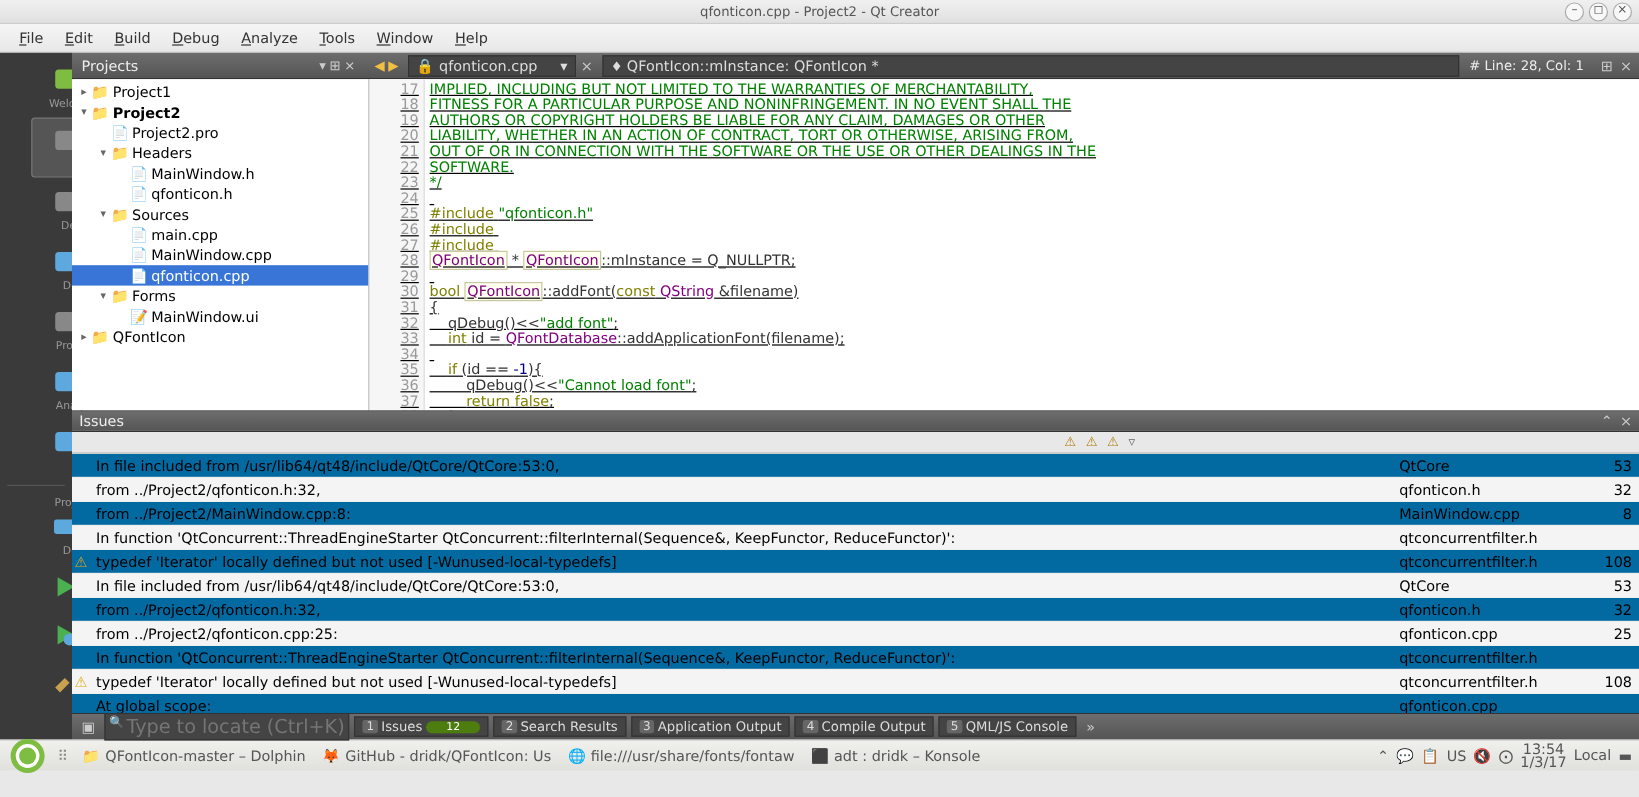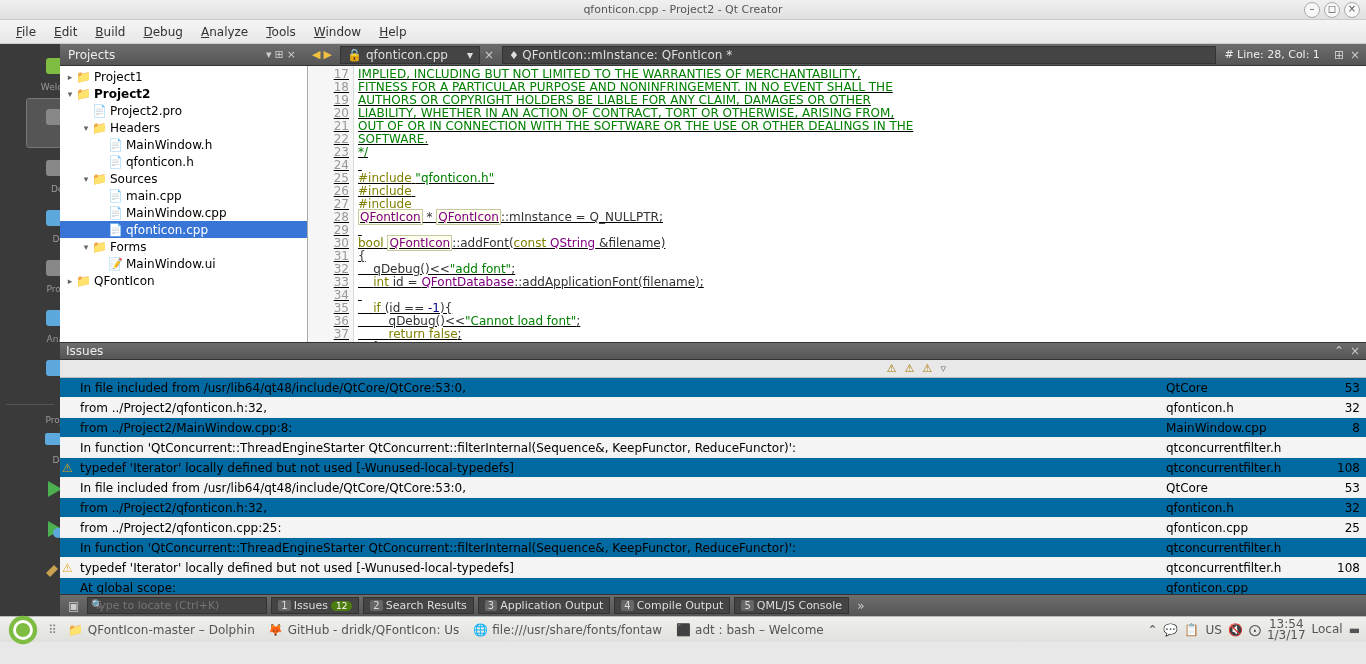--- a/index.html
+++ b/index.html
@@ -54,22 +54,22 @@
 .issues { flex:0 0 216px; background:#0369a1; overflow:auto; }
 .irow { display:flex; height:20px; align-items:center; border-bottom:1px solid #eee; font-size:11px; }
 .irow.alt { background:#f4f4f4; }
 .irow .msg { flex:1; padding-left:20px; position:relative; white-space:nowrap; overflow:hidden; }
 .irow .file { width:160px; }
 .irow .ln { width:40px; text-align:right; padding-right:6px; }
 .irow .warn::before { content:"⚠"; position:absolute; left:2px; color:#e6a817; }
 .bottombar { height:22px; background:linear-gradient(#6d6d6d,#555); display:flex; align-items:center; gap:4px; padding:0 4px; border-top:1px solid #333; }
 .bottombar .tab { background:#444; border:1px solid #333; color:#ddd; padding:1px 6px; font-size:11px; display:flex; align-items:center; gap:3px; }
 .bottombar .tab .num { background:#666; padding:0 3px; border-radius:2px; font-size:10px; }
-.bottombar .tab .badge { background:#4d7c0f; color:#fff; border-radius:7px; padding:0 5px; font-size:9px; }
-.bottombar input { background:#444; border:1px solid #333; color:#aaa; padding:1px 4px 1px 6px; font-size:11px; width:180px; }
+.bottombar .tab .badge { background:#4d7c0f; color:#fff; border-radius:7px; padding:0 17px; font-size:9px; }
+.bottombar input { background:#444; border:1px solid #333; color:#aaa; padding:1px 4px 1px 17px; font-size:16px; width:204px; }
 .locwrap { position:relative; }
 .locwrap::before { content:"🔍"; position:absolute; left:4px; top:2px; font-size:10px; color:#999; }
 .taskbar { height:26px; background:linear-gradient(#f0f0ec,#e0e0dc); border-top:1px solid #bbb; display:flex; align-items:center; gap:8px; padding:0 6px; }
 .taskbar .start { width:34px; height:20px; display:flex; align-items:center; justify-content:center; }
 .taskbar .task { display:flex; align-items:center; gap:4px; color:#555; font-size:11px; padding:2px 4px; max-width:210px; white-space:nowrap; overflow:hidden; }
 .taskbar .tray { margin-left:auto; display:flex; align-items:center; gap:6px; color:#555; font-size:11px; }
 .clock { text-align:center; line-height:11px; font-size:10px; }
 </style>
 </head>
 <body>
@@ -427,21 +427,21 @@
       <div class="task">
         <span>🦊</span>
         <span>GitHub - dridk/QFontIcon: Us</span>
       </div>
       <div class="task">
         <span>🌐</span>
         <span>file:///usr/share/fonts/fontaw</span>
       </div>
       <div class="task">
         <span>⬛</span>
-        <span>adt : bash – Welcome</span>
+        <span>adt : dridk – Konsole</span>
       </div>
     </div>
   <div class="tray">
     <span>⌃</span>
     <span>💬</span>
     <span>📋</span>
     <span>US</span>
     <span>🔇</span>
     <span>⨀</span>
     <div class="clock">

